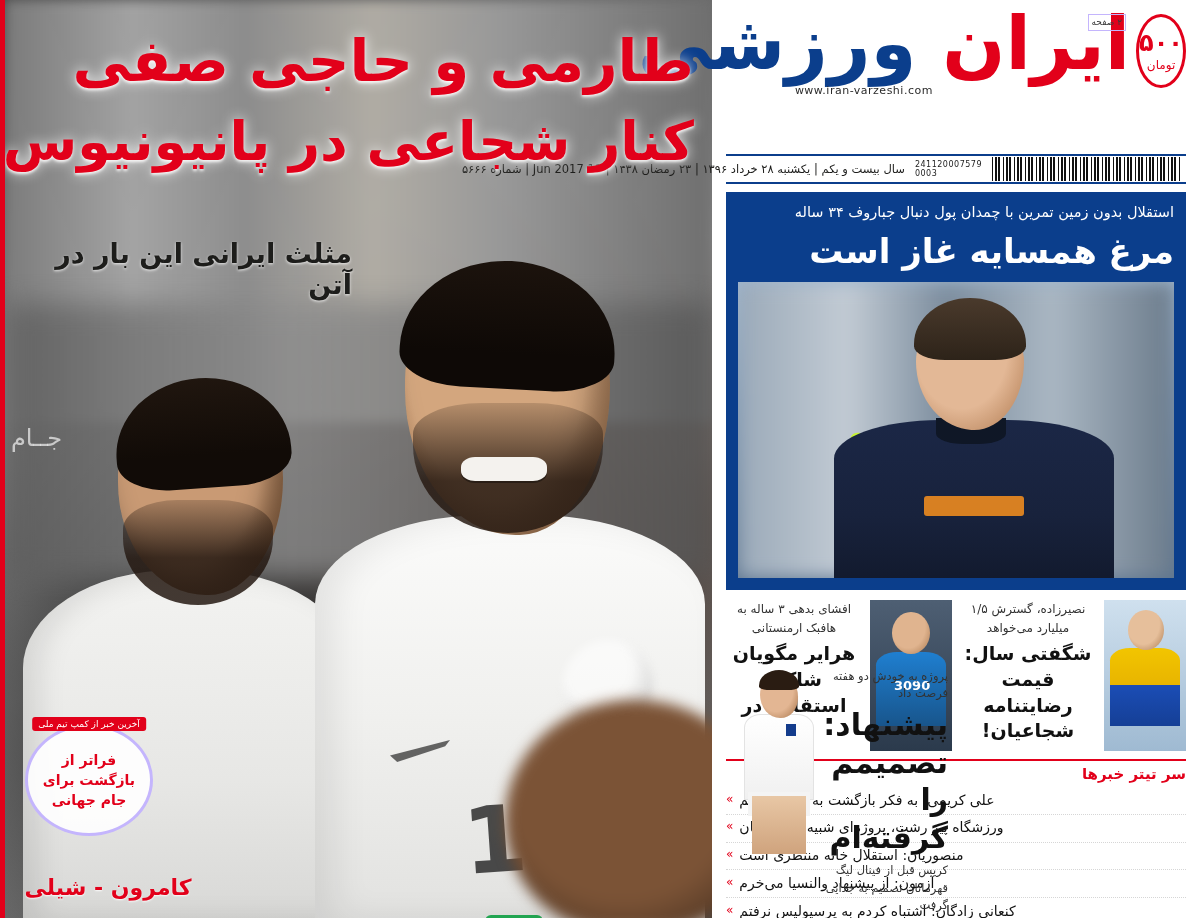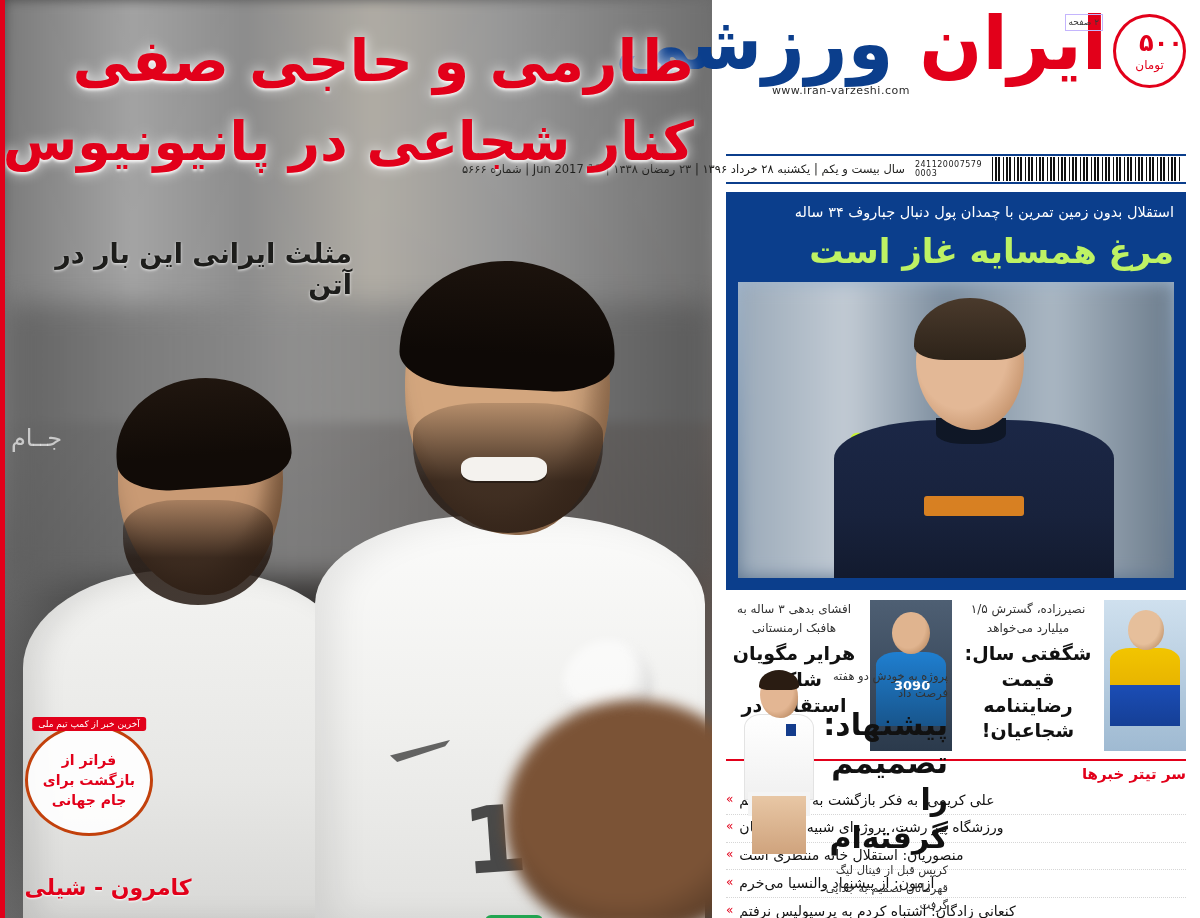--- a/index.html
+++ b/index.html
@@ -179,21 +179,21 @@
     position: absolute; left: 18px; bottom: 14px; z-index: 8;
     width: 170px; text-align: center; direction: rtl;
   }
   .lp-matches .m {
     color: #e2001a; font-size: 22px; font-weight: 700; line-height: 1.5;
     text-shadow: 0 1px 2px rgba(255,255,255,.9);
   }
   .lp-stamp {
     position: absolute; left: 20px; bottom: 82px; z-index: 8;
     width: 128px; height: 112px; border-radius: 50%;
-    border: 3px solid #c2410c; background: rgba(255,255,255,.9);
+    border: 3px solid #c4b5fd; background: rgba(255,255,255,.9);
     display: flex; flex-direction: column; align-items: flex-end; justify-content: center;
     direction: rtl; text-align: center; padding: 6px;
   }
   .lp-stamp .t { color: #e2001a; font-size: 14px; font-weight: 700; line-height: 1.45; }
   .lp-stamp .cap {
     position: absolute; top: -10px; left: 50%; transform: translateX(-50%);
     background: #e2001a; color: #fff; font-size: 9px; padding: 2px 6px; border-radius: 3px;
     white-space: nowrap;
   }
 
@@ -220,21 +220,21 @@
   .mast-title .site {
     font-size: 11px; color: #2b2b2b; letter-spacing: .5px; margin-top: 6px;
     direction: ltr; text-align: center; padding-right: 40px;
   }
   .price-badge {
     width: 74px; height: 74px; border-radius: 50%;
     border: 3px solid #e2001a; color: #e2001a;
     display:flex; flex-direction:column; align-items:center; justify-content:center;
     margin-top: 6px; margin-left: 6px;
   }
-  .price-badge .num { font-size: 24px; font-weight: 700; line-height: 1; margin-left: 23px; }
+  .price-badge .num { font-size: 24px; font-weight: 700; line-height: 1; }
   .price-badge .cur { font-size: 12px; margin-top: 3px; }
   .pages-badge {
     position: absolute; right: 4px; top: 6px;
     font-size: 9px; color: #3a3a3a; border: 1px solid #c4b5fd;
     padding: 2px 3px; line-height: 1.2; text-align: center; direction: rtl;
   }
 
   .infobar {
     display: flex; align-items: center; gap: 10px;
     border-top: 2px solid #0b3e8c; border-bottom: 2px solid #0b3e8c;
@@ -248,21 +248,21 @@
   .barcode-num { font-size: 8px; color:#222; letter-spacing:.5px; direction: ltr; }
 
   .blue-story {
     margin: 8px 14px 0 14px;
     background: #0b3e8c;
     padding: 10px 12px 12px 12px;
     direction: rtl; text-align: right;
   }
   .blue-story .kicker { color: #ffffff; font-size: 14.5px; line-height: 1.5; }
   .blue-story .head {
-    color: #bef264; font-size: 34px; font-weight: 700; margin-top: 6px; line-height: 1.25;
+    color: #ffffff; font-size: 34px; font-weight: 700; margin-top: 6px; line-height: 1.25;
   }
   .bs-photo {
     margin-top: 10px; height: 296px; position: relative; overflow: hidden;
     background: linear-gradient(180deg,#9fb6cf 0%, #7e98b6 40%, #5d7591 100%);
   }
   .bs-photo .bgblur {
     position:absolute; inset:0;
     background: linear-gradient(90deg,#9aa9b8 0%, #c2cbd4 25%, #7b8c9d 48%, #aab7c3 72%, #6b7b8b 100%);
     filter: blur(9px);
   }

